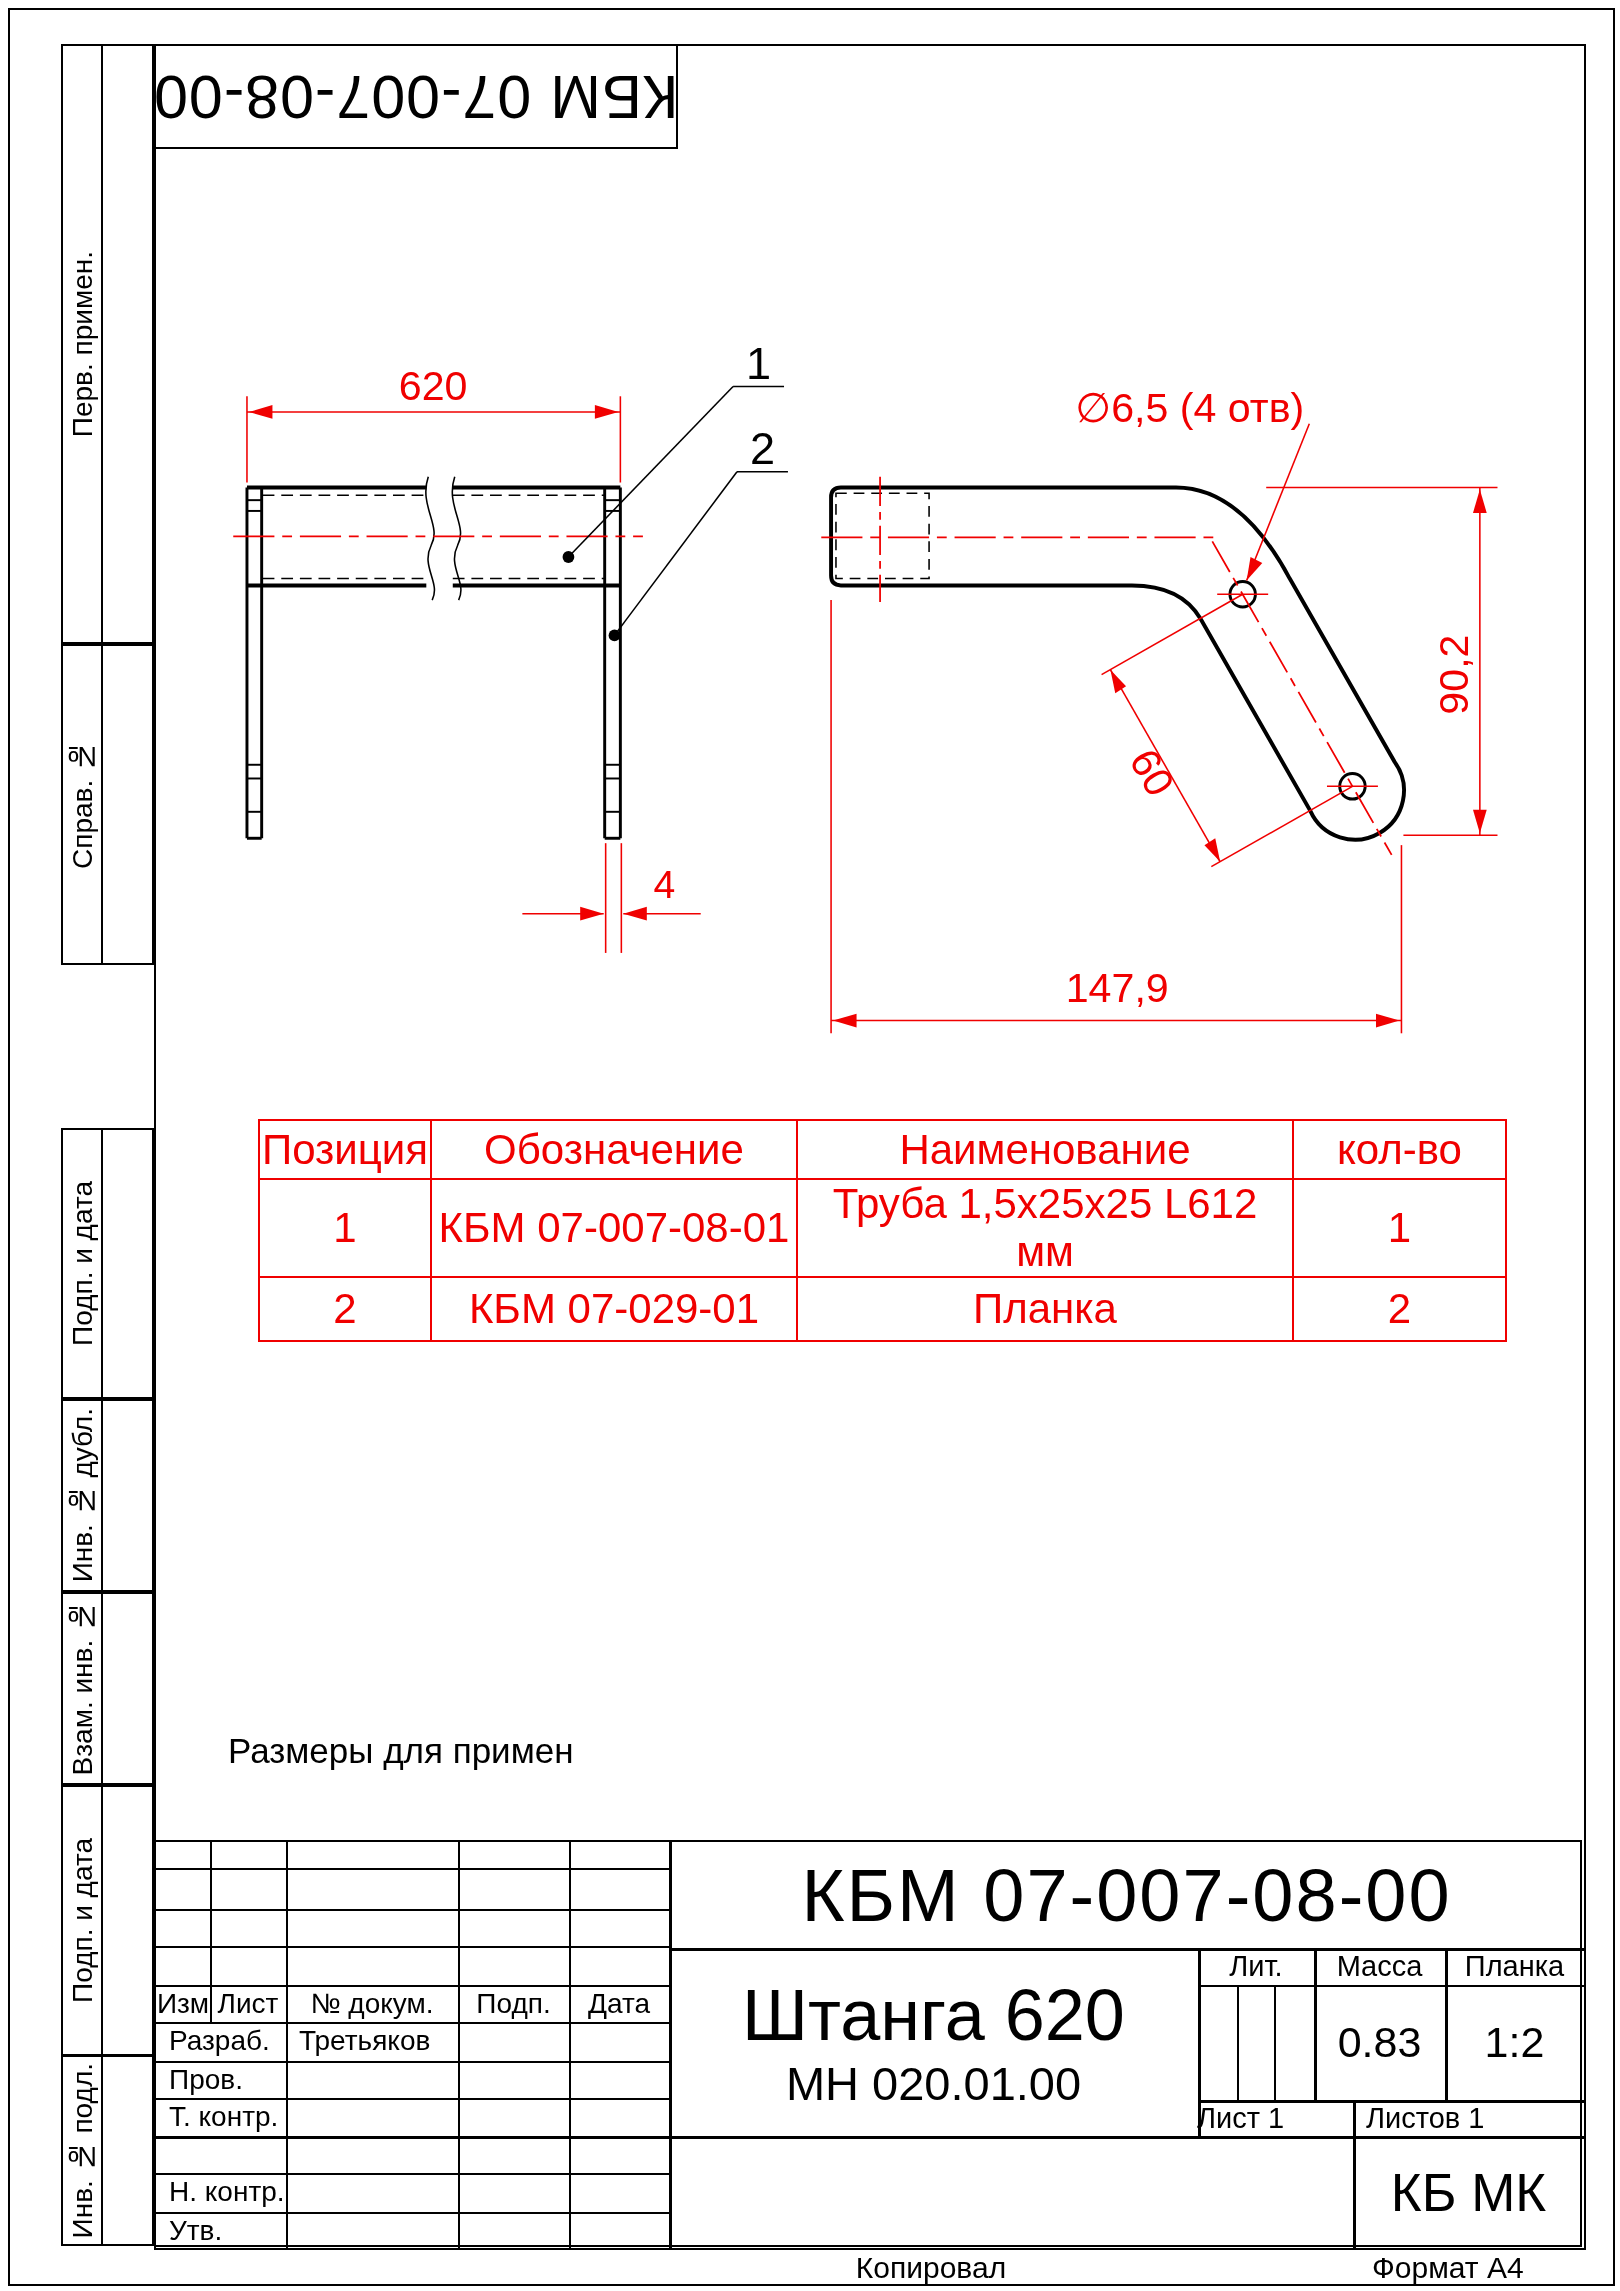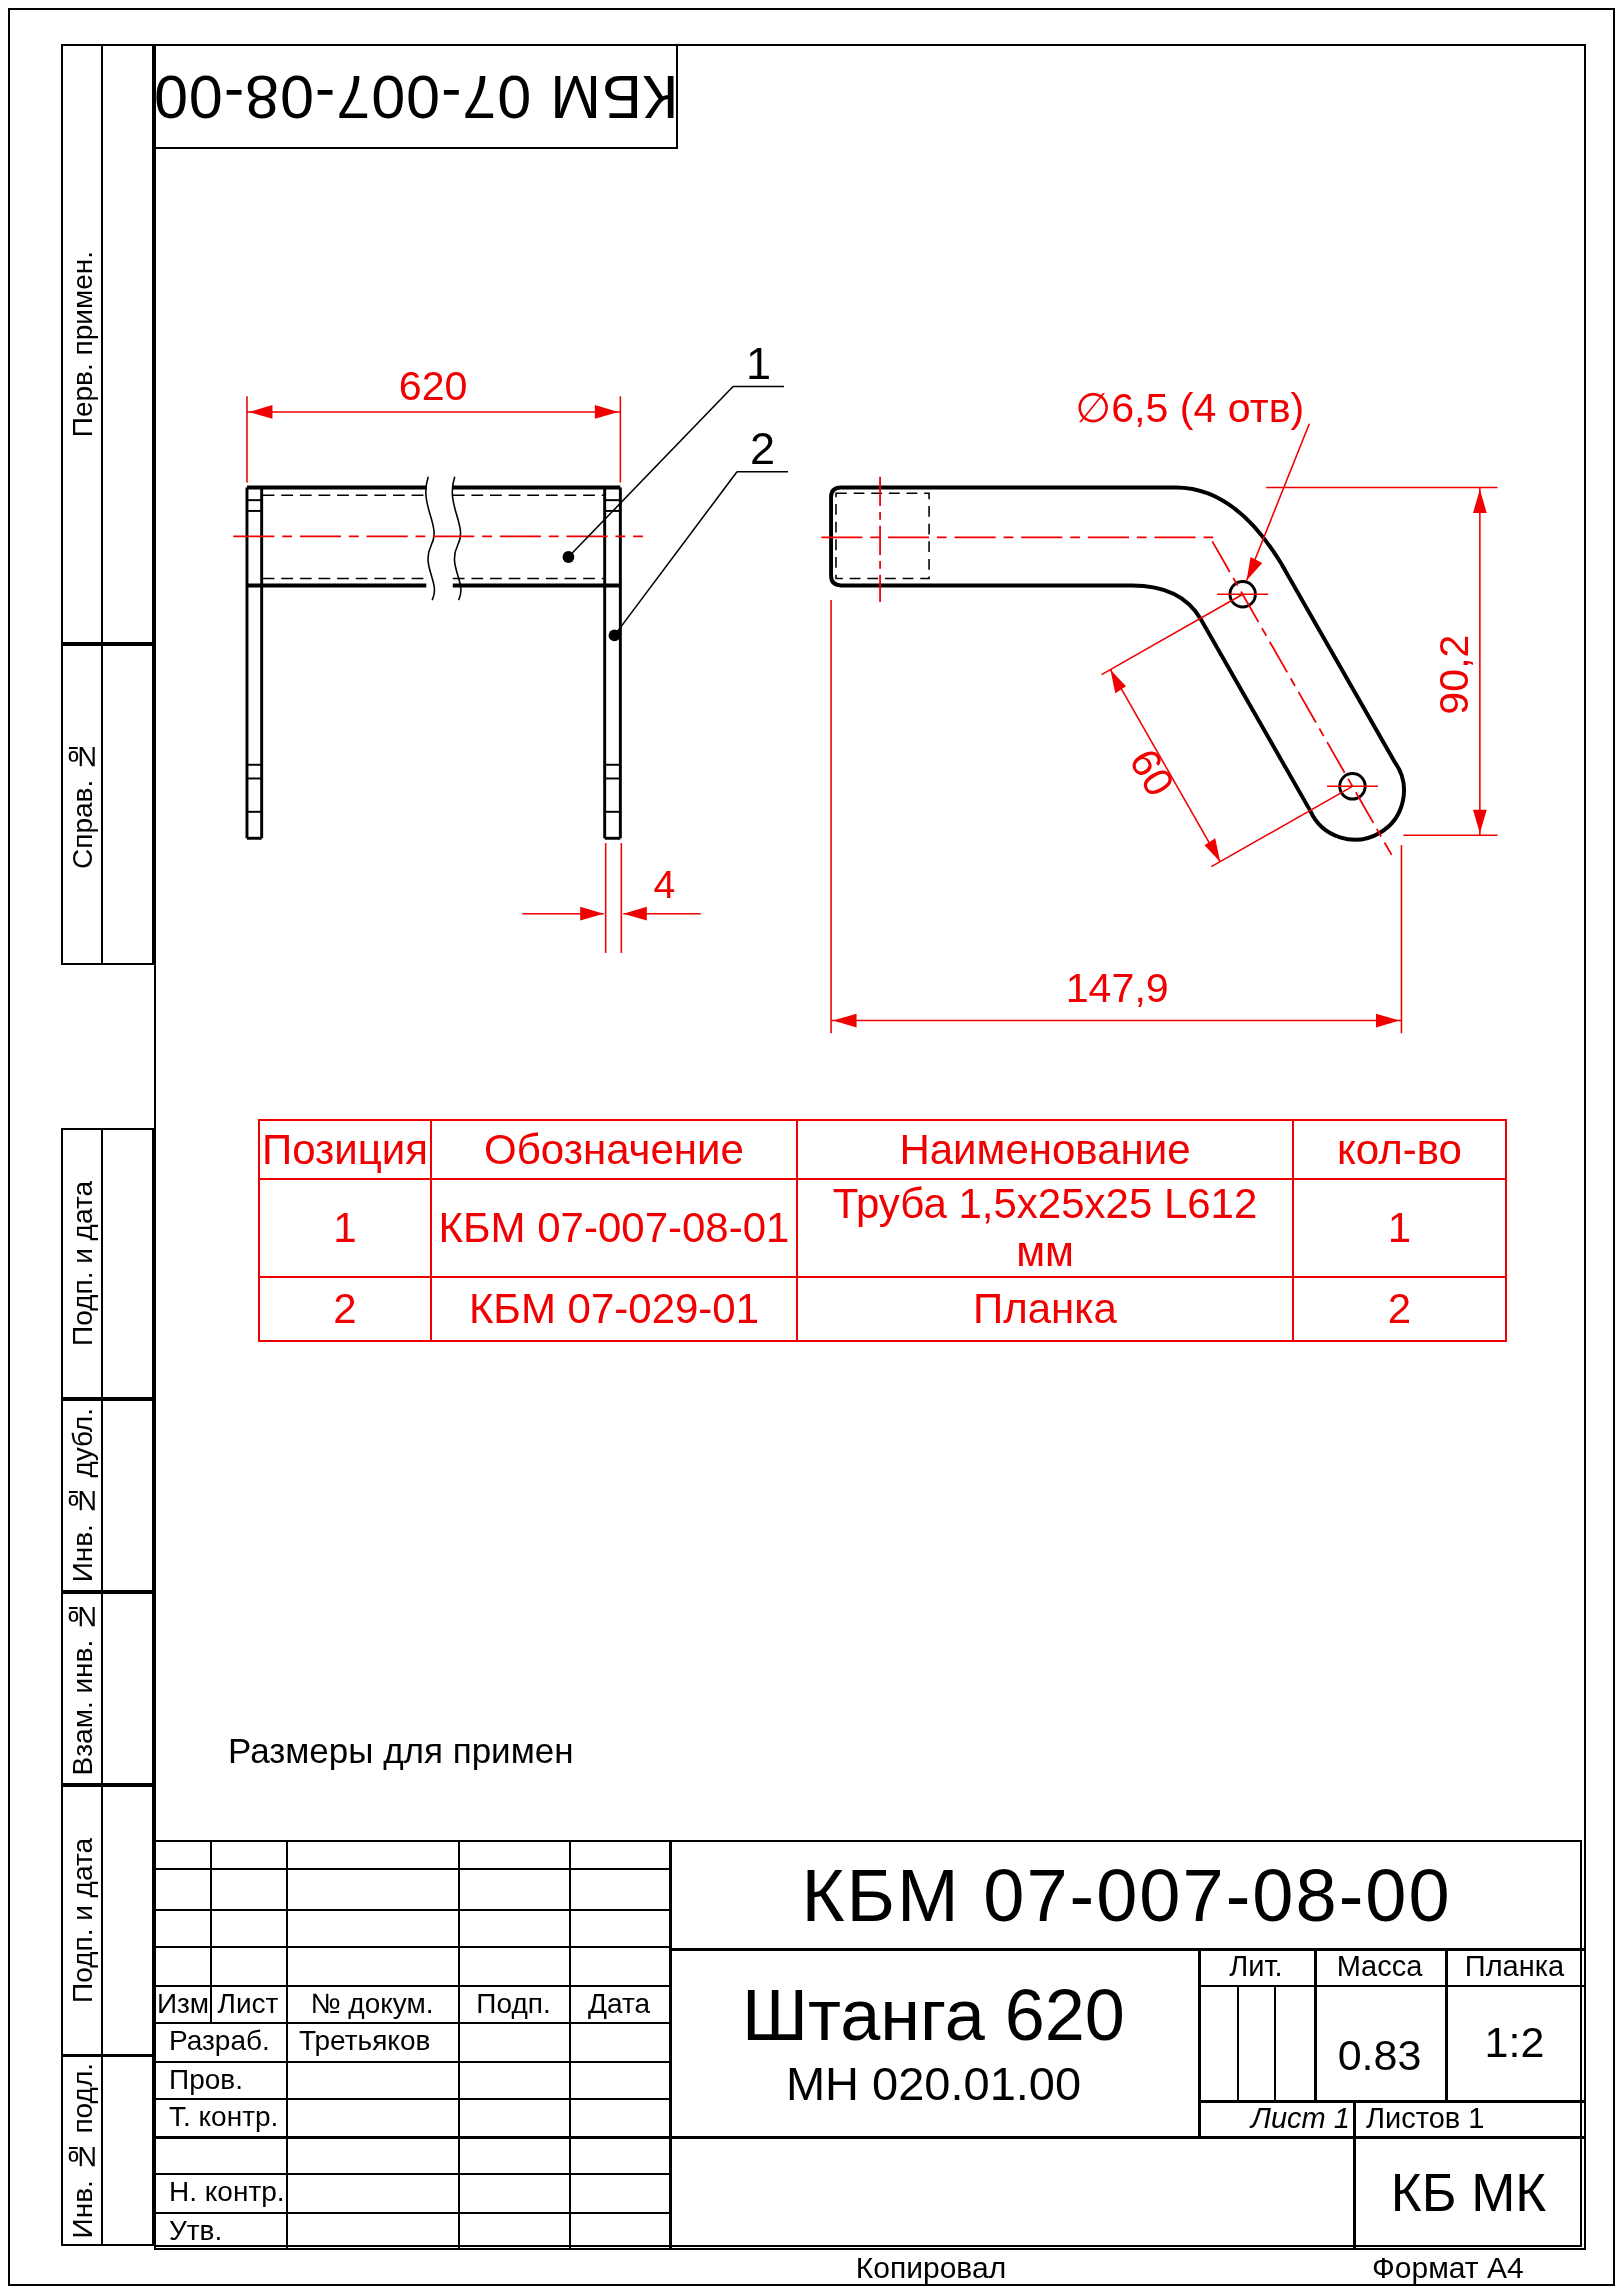--- a/index.html
+++ b/index.html
@@ -258,24 +258,24 @@
     <div class="cellc" style="left:513px;top:0;width:915px;height:106px;font-size:74px;letter-spacing:2px;">КБМ 07-007-08-00</div>
 
     <div class="cellc" style="left:513px;top:106px;width:529px;height:188px;flex-direction:column;">
       <div style="font-size:72px;">Штанга 620</div>
       <div style="font-size:47px;">МН 020.01.00</div>
     </div>
 
     <div class="cellc f30" style="left:1042px;top:106px;width:116px;height:37px;">Лит.</div>
     <div class="cellc f30" style="left:1158px;top:106px;width:131px;height:37px;border-radius:17px;">Масса</div>
     <div class="cellc f30" style="left:1289px;top:106px;width:139px;height:37px;">Планка</div>
-    <div class="cellc f44" style="left:1158px;top:156px;width:131px;height:115px;">0.83</div>
+    <div class="cellc f44" style="left:1158px;top:143px;width:131px;height:115px;">0.83</div>
     <div class="cellc f44" style="left:1289px;top:143px;width:139px;height:115px;">1:2</div>
 
-    <div class="celll f30" style="left:1082px;top:258px;width:155px;height:37px;font-style:italic;">Лист 1</div>
+    <div class="celll f30" style="left:1028px;top:258px;width:155px;height:37px;">Лист 1</div>
     <div class="celll f30" style="left:1197px;top:258px;width:231px;height:37px;">Листов 1</div>
 
     <div class="cellc" style="left:1197px;top:294px;width:231px;height:113px;font-size:53px;">КБ МК</div>
   </div>
 
   <div class="abs bottom-label" style="left:833px;top:2251px;width:196px;text-align:center;">Копировал</div>
   <div class="abs bottom-label" style="left:1372px;top:2251px;width:216px;">Формат А4</div>
 
 </div>
 

